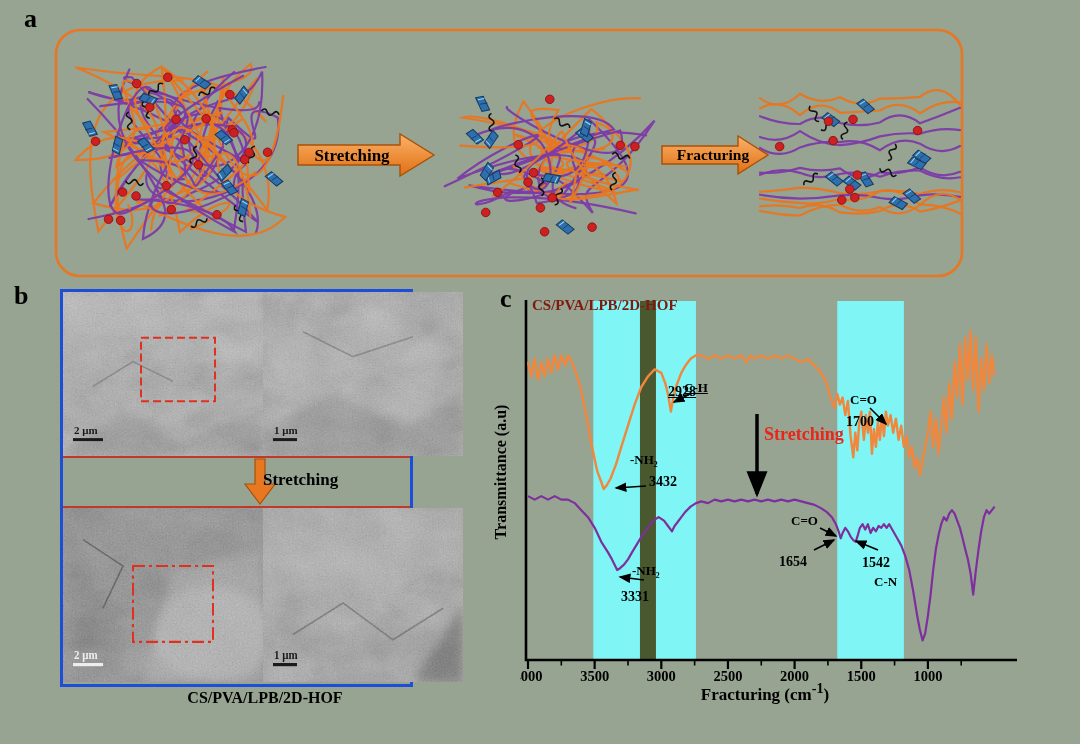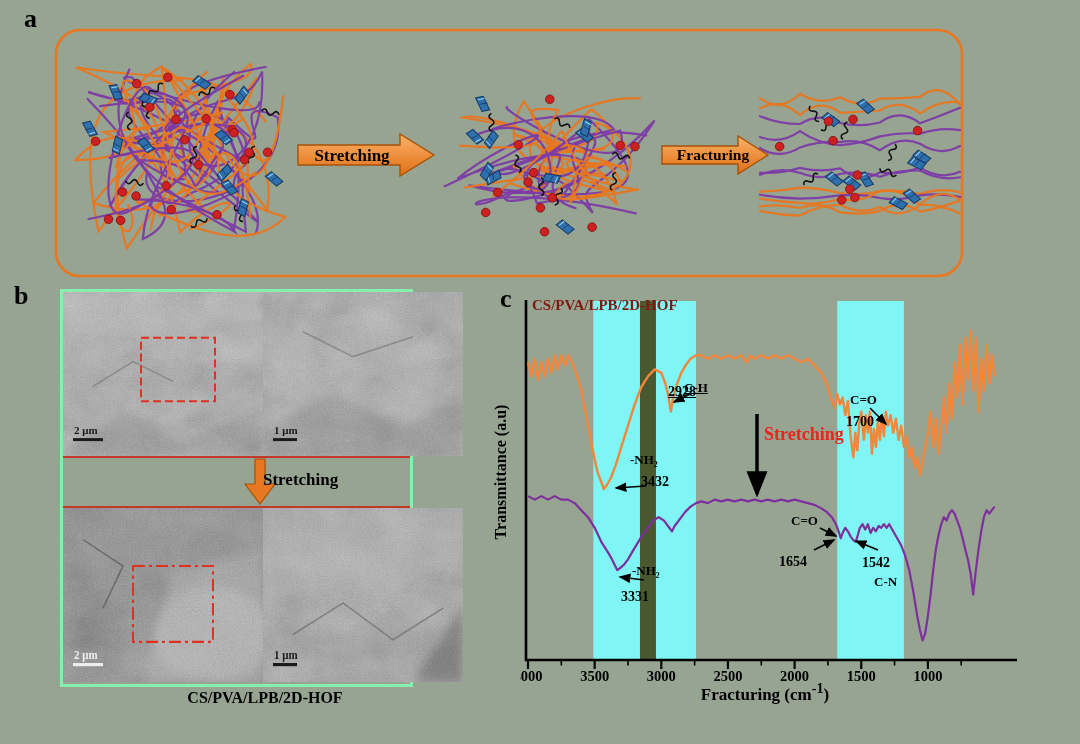--- a/index.html
+++ b/index.html
@@ -6,21 +6,21 @@
   #figure-root{
     position:relative;width:1080px;height:744px;overflow:hidden;
     background:#97A492;
     font-family:"Liberation Serif", serif;
   }
   .panel-letter{position:absolute;font-size:26px;font-weight:bold;color:#000;}
   .abs{position:absolute;}
   svg{display:block;}
   
   #panel-b-frame{position:absolute;left:60px;top:289px;width:353px;height:398px;
-    border:3px solid #86efac;box-sizing:border-box;}
+    border:3px solid #1d4ed8;box-sizing:border-box;}
   .sem-row{display:flex;}
   .sem-divider{width:4px;background:#C0392B;}
   .sem-cell svg{width:200px;height:100%;}
   #sem-band{height:52px;border-top:2px solid #C0392B;border-bottom:2px solid #C0392B;
     box-sizing:border-box;position:relative;}
   #panel-b-caption{position:absolute;left:60px;top:689px;width:410px;text-align:center;
     font-weight:bold;font-size:16px;color:#000;}
   #band-stretch-label{position:absolute;left:200px;top:12px;font-weight:bold;font-size:17px;color:#000;}
   
   #chart-wrap{position:absolute;left:520px;top:298px;width:505px;height:395px;}
@@ -466,21 +466,21 @@
   <div id="c-xlabel">
     <span>Fracturing (cm</span><sup>-1</sup><span>)</span>
   </div>
 
   <div class="ann small" style="left:684px;top:380px;text-decoration:underline;">C-H</div>
   <div class="ann" style="left:668px;top:384px;text-decoration:underline;">2928</div>
   <div class="ann" style="left:846px;top:374px;margin-top:40px;">1700</div>
   <div class="ann small" style="left:850px;top:392px;">C=O</div>
   <div id="c-stretch">Stretching</div>
   <div class="ann small" style="left:630px;top:452px;">-NH₂</div>
-  <div class="ann" style="left:641px;top:474px;">3432</div>
+  <div class="ann" style="left:641px;top:474px;padding-left:8px;">3432</div>
   <div class="ann small" style="left:791px;top:513px;">C=O</div>
   <div class="ann" style="left:779px;top:554px;">1654</div>
   <div class="ann small" style="left:874px;top:534px;margin-top:40px;">C-N</div>
   <div class="ann" style="left:862px;top:555px;">1542</div>
   <div class="ann small" style="left:632px;top:563px;">-NH₂</div>
   <div class="ann" style="left:621px;top:589px;">3331</div>
 
 </div>
 
 </body></html>

